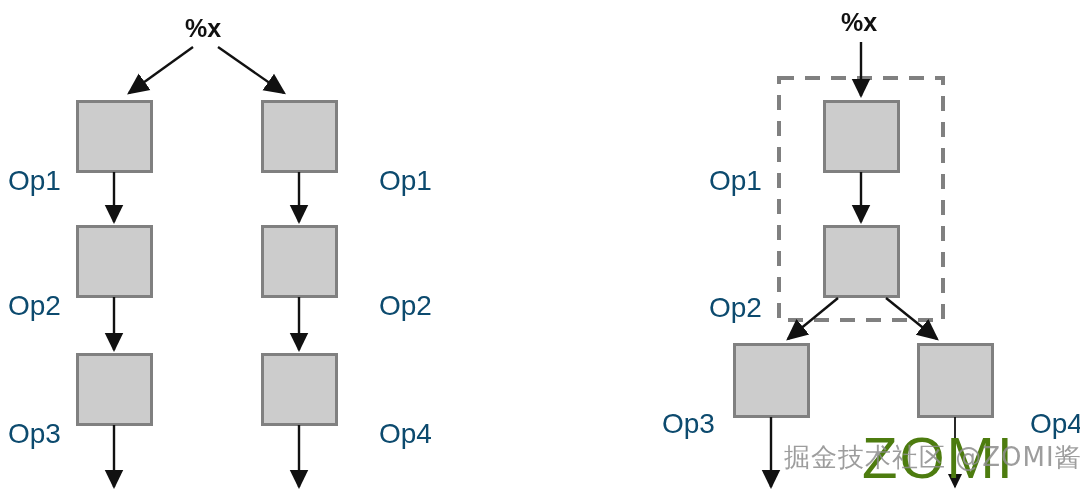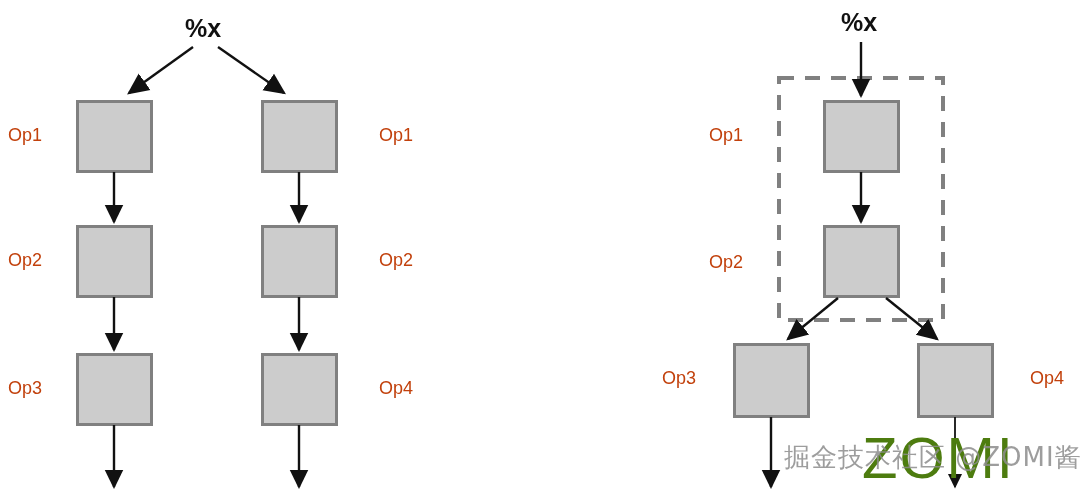--- a/index.html
+++ b/index.html
@@ -17,24 +17,25 @@
   #canvas {
     position: absolute;
     left: 0;
     top: 0;
     width: 1080px;
     height: 493px;
   }
   .op-label {
     position: absolute;
     font-family: "Liberation Sans", sans-serif;
-    font-size: 18px;
-    color: #c2410c;
+    font-size: 28px;
+    color: #0c4a6e;
     white-space: nowrap;
     letter-spacing: 0px;
+    margin-top: 40px;
   }
   .var-label {
     position: absolute;
     font-family: "Liberation Sans", sans-serif;
     font-size: 25px;
     font-weight: bold;
     color: #111111;
     white-space: nowrap;
   }
   .watermark {

